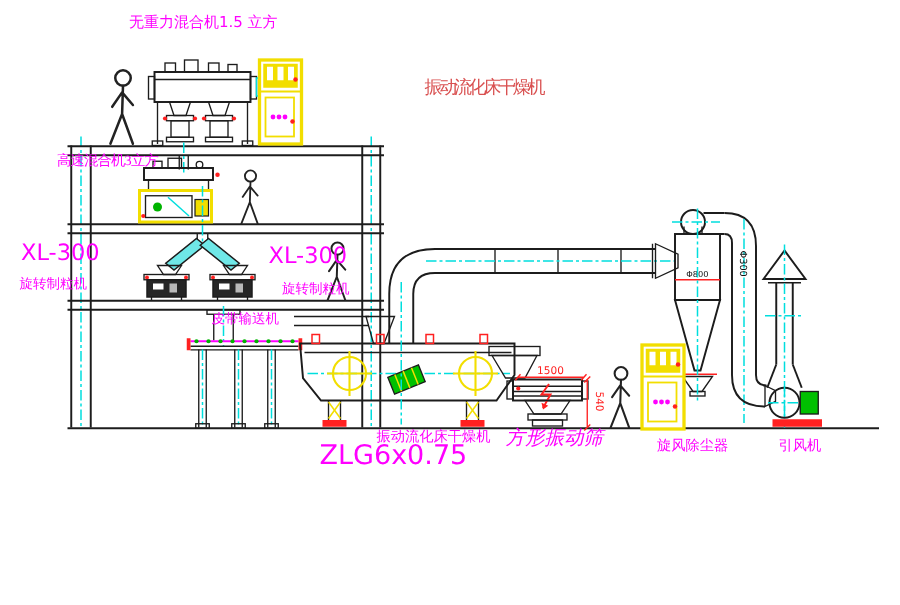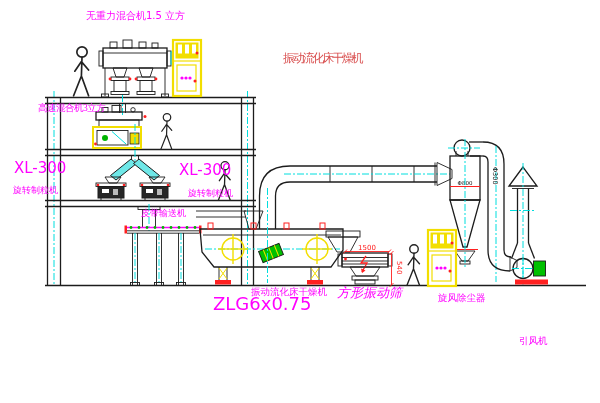--- a/index.html
+++ b/index.html
@@ -15,21 +15,21 @@
   .t-xl-left{left:14px;top:161px;font-size:15px;}
   .t-gran-left{left:13px;top:186px;font-size:9px;}
   .t-xl-right{left:179px;top:163px;font-size:15px;}
   .t-gran-right{left:188px;top:189px;font-size:9px;}
   .t-belt{left:141px;top:209px;font-size:9px;}
   .t-dryer{left:219px;top:287px;font-size:9.5px;margin-left:32px;}
   .t-dryer-model{left:213px;top:295px;font-size:18px;}
   .t-screen{left:337px;top:286px;font-size:13px;font-style:italic;}
   .t-screen-model{left:328px;top:294px;font-size:16px;}
   .t-cyclone{left:438px;top:293px;font-size:9.5px;}
-  .t-fan{left:519px;top:293px;font-size:9.5px;margin-top:43px;}
+  .t-fan{left:519px;top:293px;font-size:9.5px;}
   .k{stroke:#1c1c1c;stroke-width:1.3;fill:none;}
   .k2{stroke:#1c1c1c;stroke-width:0.9;fill:none;}
   .c{stroke:#00dede;stroke-width:1;fill:none;stroke-dasharray:7 2 2 2;}
   .rd{stroke:#ff2020;fill:none;}
 </style>
 </head>
 <body>
 
 <div id="stage">
 

